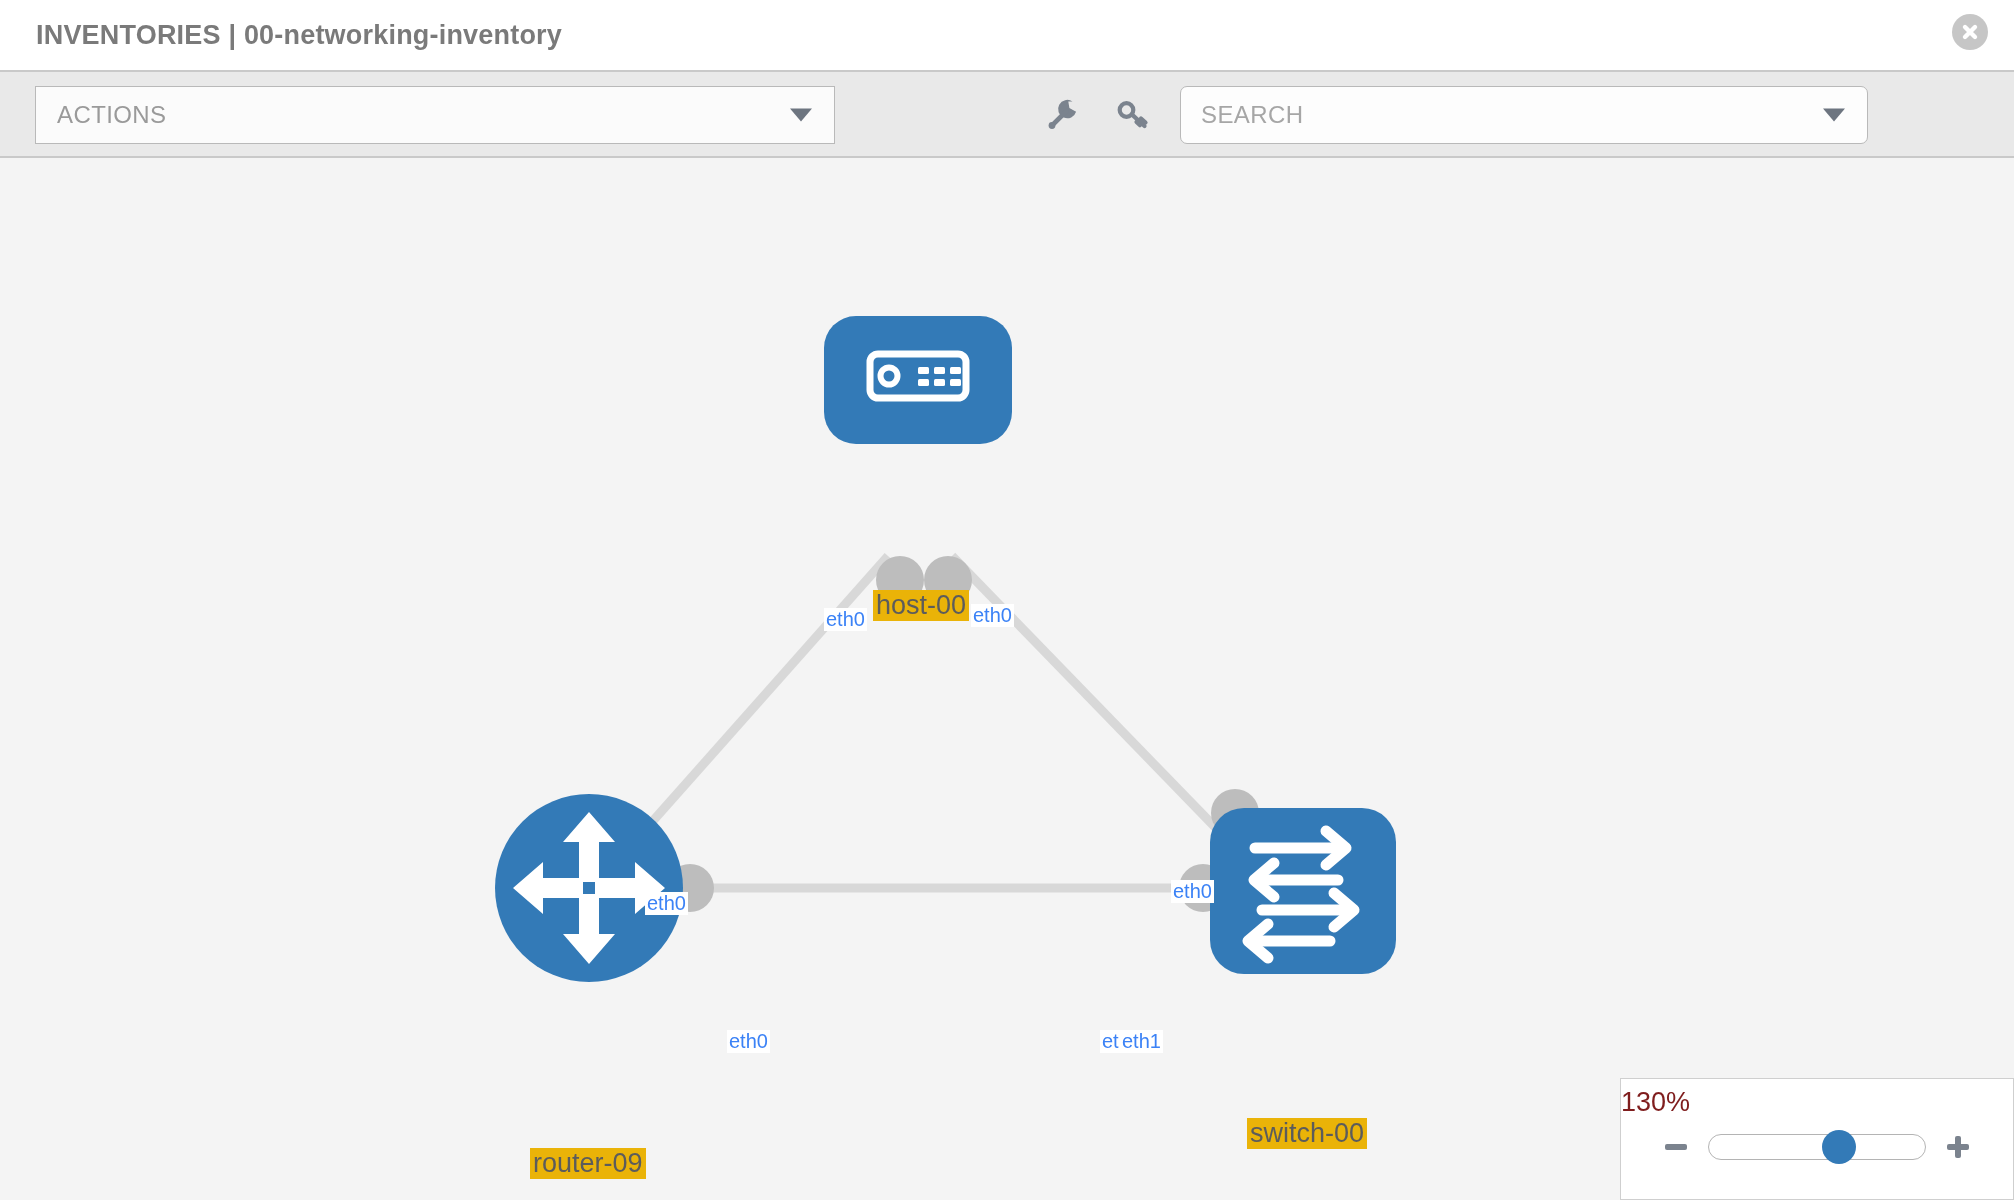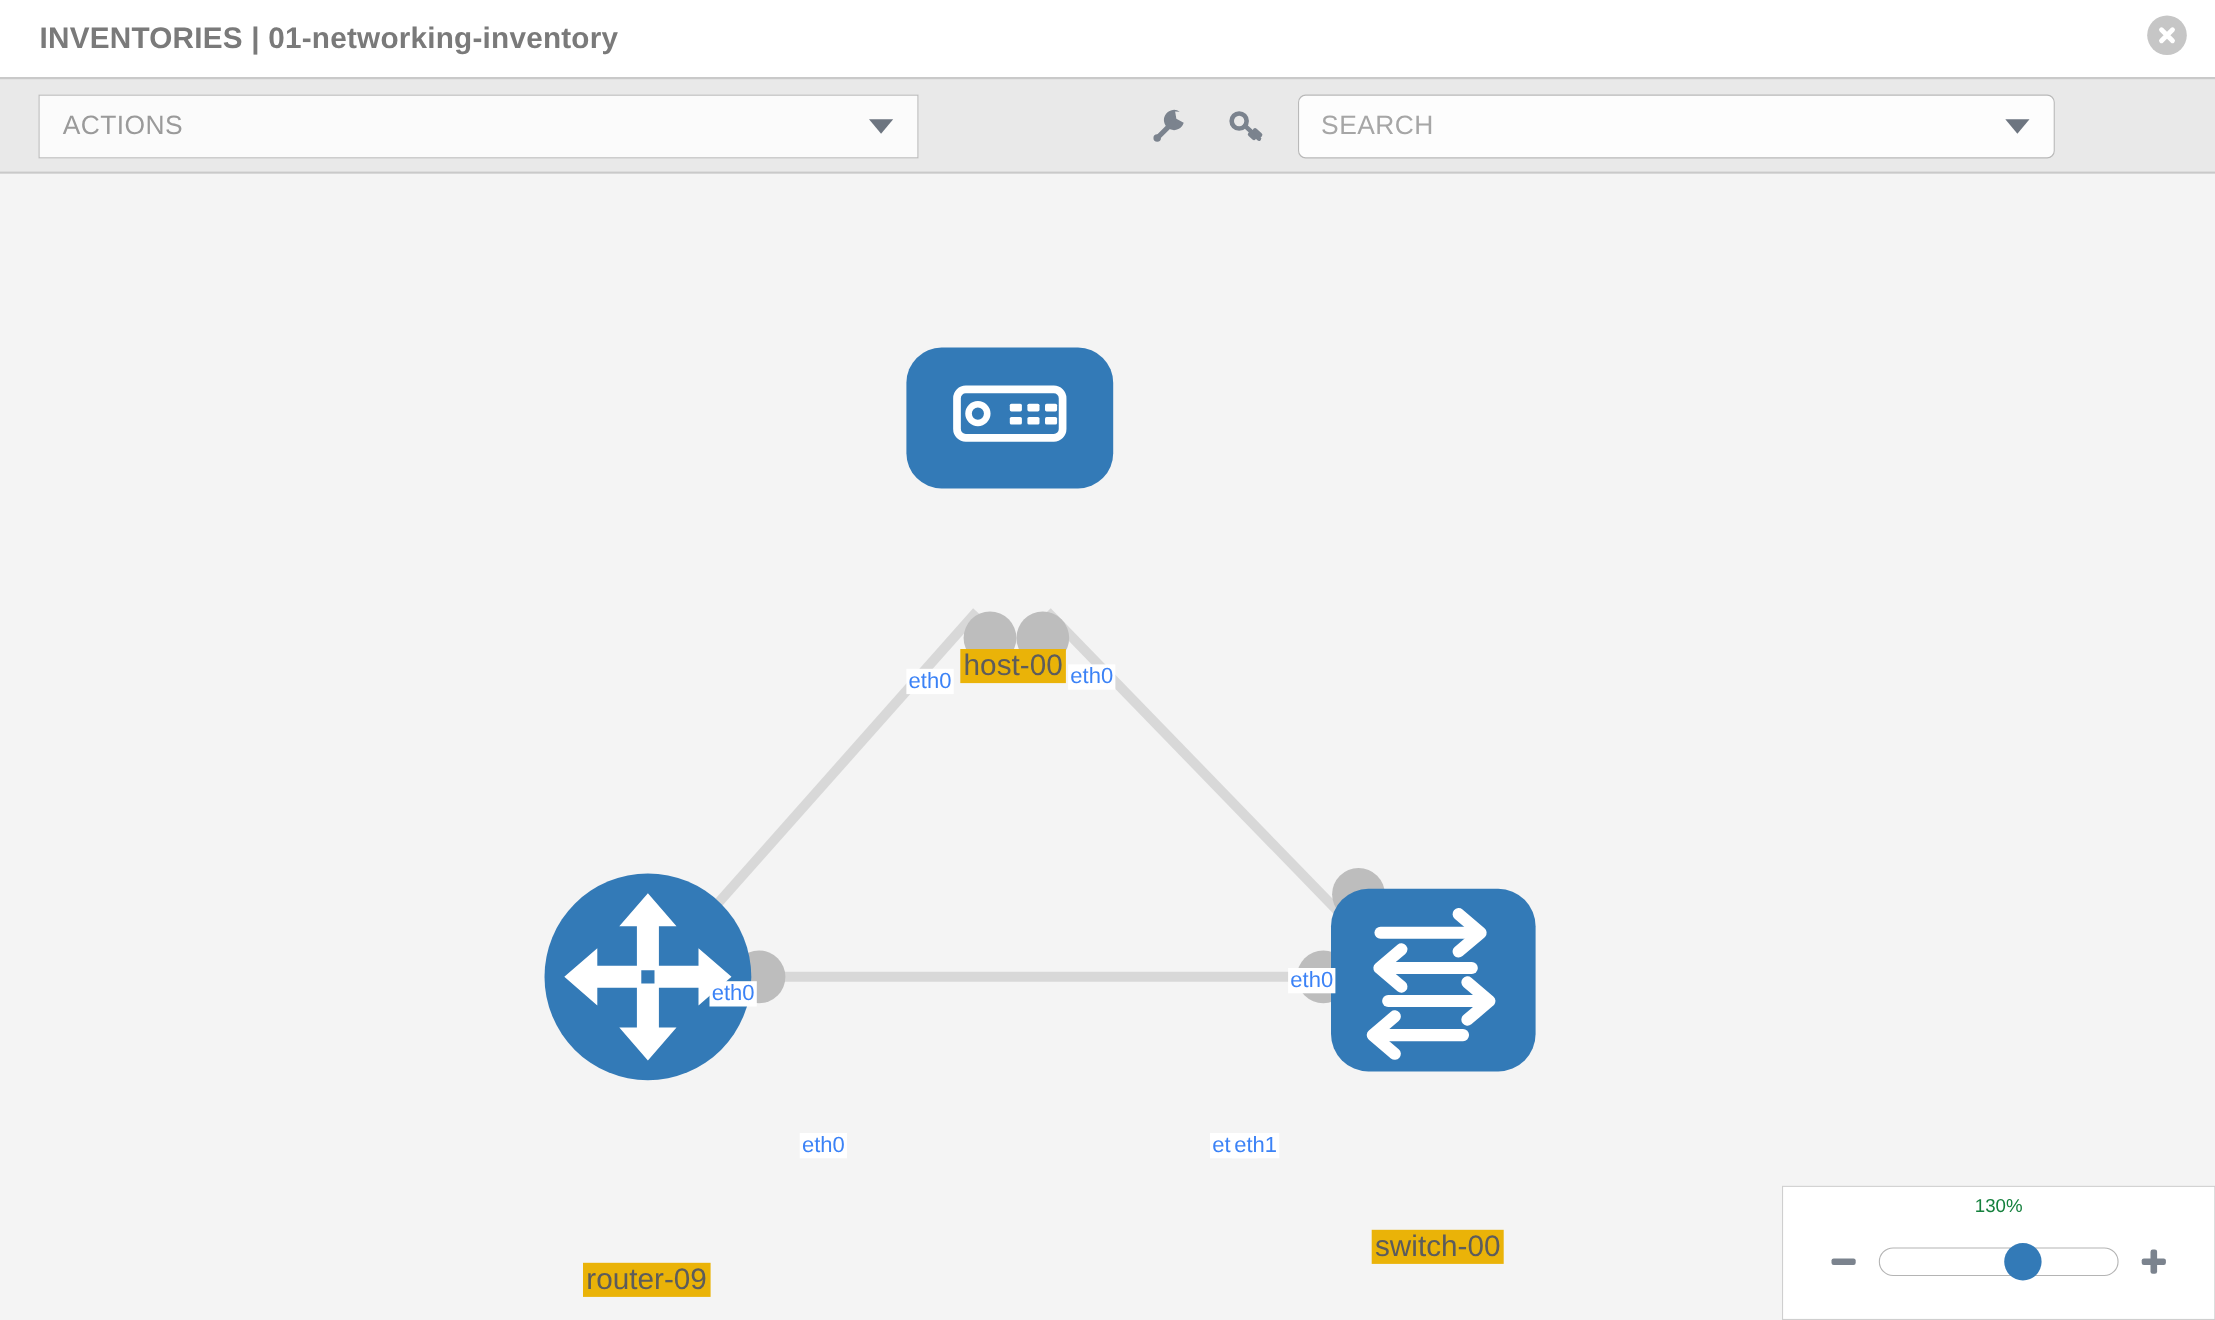--- a/index.html
+++ b/index.html
@@ -174,23 +174,22 @@
     width: 394px;
     height: 122px;
     background: #ffffff;
     border: 1.5px solid #cfcfcf;
   }
   .zoom-percent {
     position: absolute;
     top: 8px;
     left: 0;
     width: 100%;
-    text-align: center;
-    font-size: 17px;
-    color: #15803d;
+    font-size: 27px;
+    color: #7f1d1d;
   }
   .zoom-row {
     position: absolute;
     top: 45px;
     left: 0;
     width: 100%;
     height: 46px;
     display: flex;
     align-items: center;
     justify-content: center;
@@ -225,21 +224,21 @@
     transform: translate(-50%, -50%);
     cursor: grab;
   }
 </style>
 </head>
 <body>
 
 <div id="app">
 
   <div class="header">
-    <div class="page-title">INVENTORIES | 01-networking-inventory</div>
+    <div class="page-title">INVENTORIES | 00-networking-inventory</div>
     <div class="close-btn">
       <svg width="22" height="22" viewBox="0 0 22 22" aria-hidden="true">
         <path d="M6 6 L16 16 M16 6 L6 16" stroke="#ffffff" stroke-width="4.4" stroke-linecap="round"></path>
       </svg>
     </div>
   </div>
 
   <div class="toolbar">
 
     <div class="actions-select">

